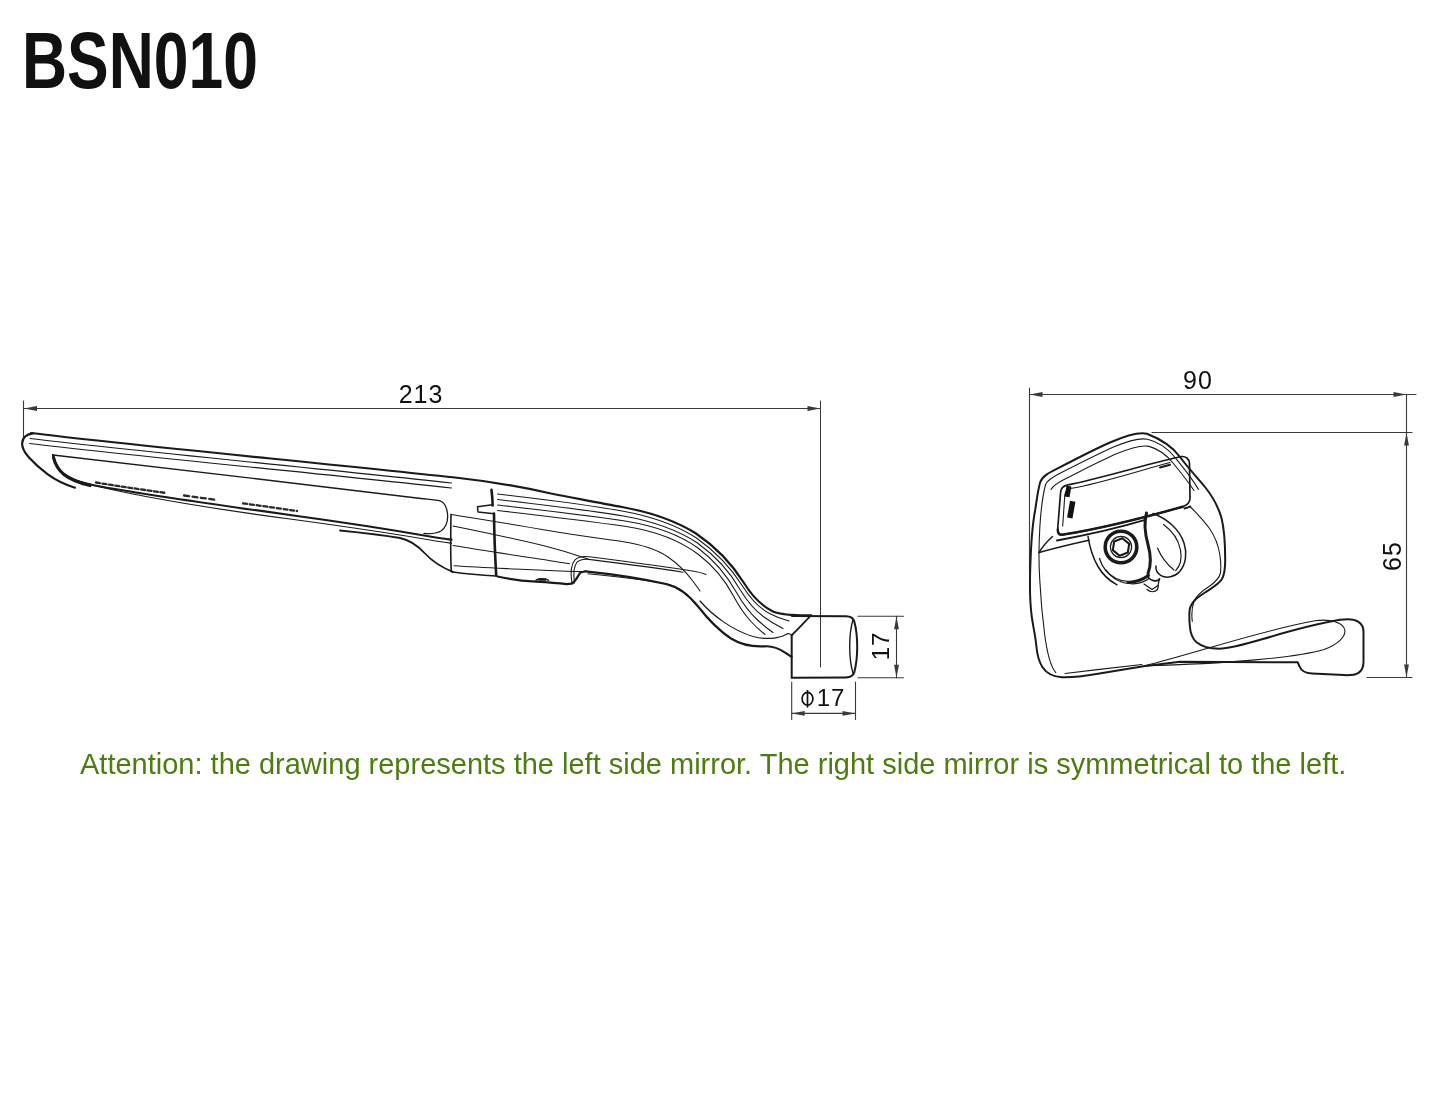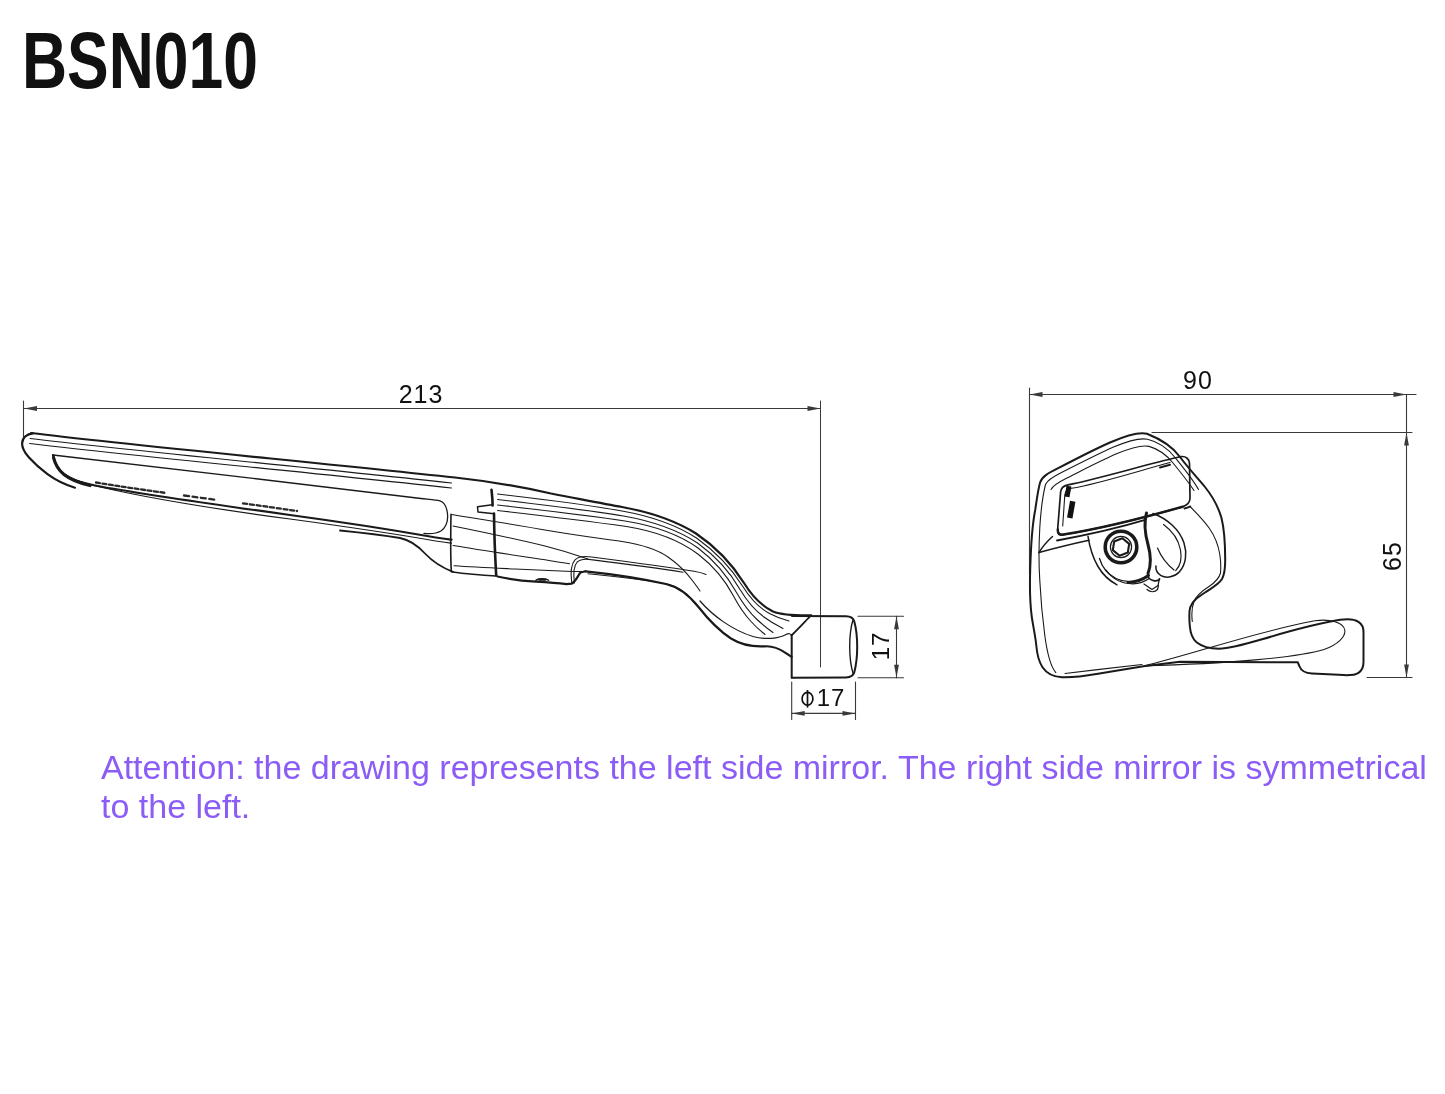--- a/index.html
+++ b/index.html
@@ -1,19 +1,19 @@
 <!DOCTYPE html>
 <html><head>
 <meta charset="utf-8">
 <style>
   html,body{margin:0;padding:0;background:#ffffff;}
   body{width:1445px;height:1094px;font-family:"Liberation Sans",sans-serif;position:relative;}
   .title{position:absolute;left:22px;top:21px;font-size:79px;font-weight:bold;color:#111;
          transform:scaleX(0.79);transform-origin:left top;line-height:1;}
-  .attn{position:absolute;left:80px;top:748px;font-size:34px;color:#8b5cf6;margin-left:21px;}
+  .attn{position:absolute;left:80px;top:748px;font-size:29px;color:#4d7c0f;}
   svg{position:absolute;left:0;top:0;}
 </style>
 </head>
 <body>
 <svg width="1445" height="1094" viewBox="0 0 1445 1094">
   <g fill="none" stroke="#222" stroke-width="1.2" stroke-linecap="round" stroke-linejoin="round">
 
     <g stroke="#3a3a3a" stroke-width="1.1">
       <line x1="23.5" y1="401" x2="23.5" y2="441"></line>
       <line x1="820.5" y1="401" x2="820.5" y2="667" stroke-width="1"></line>

